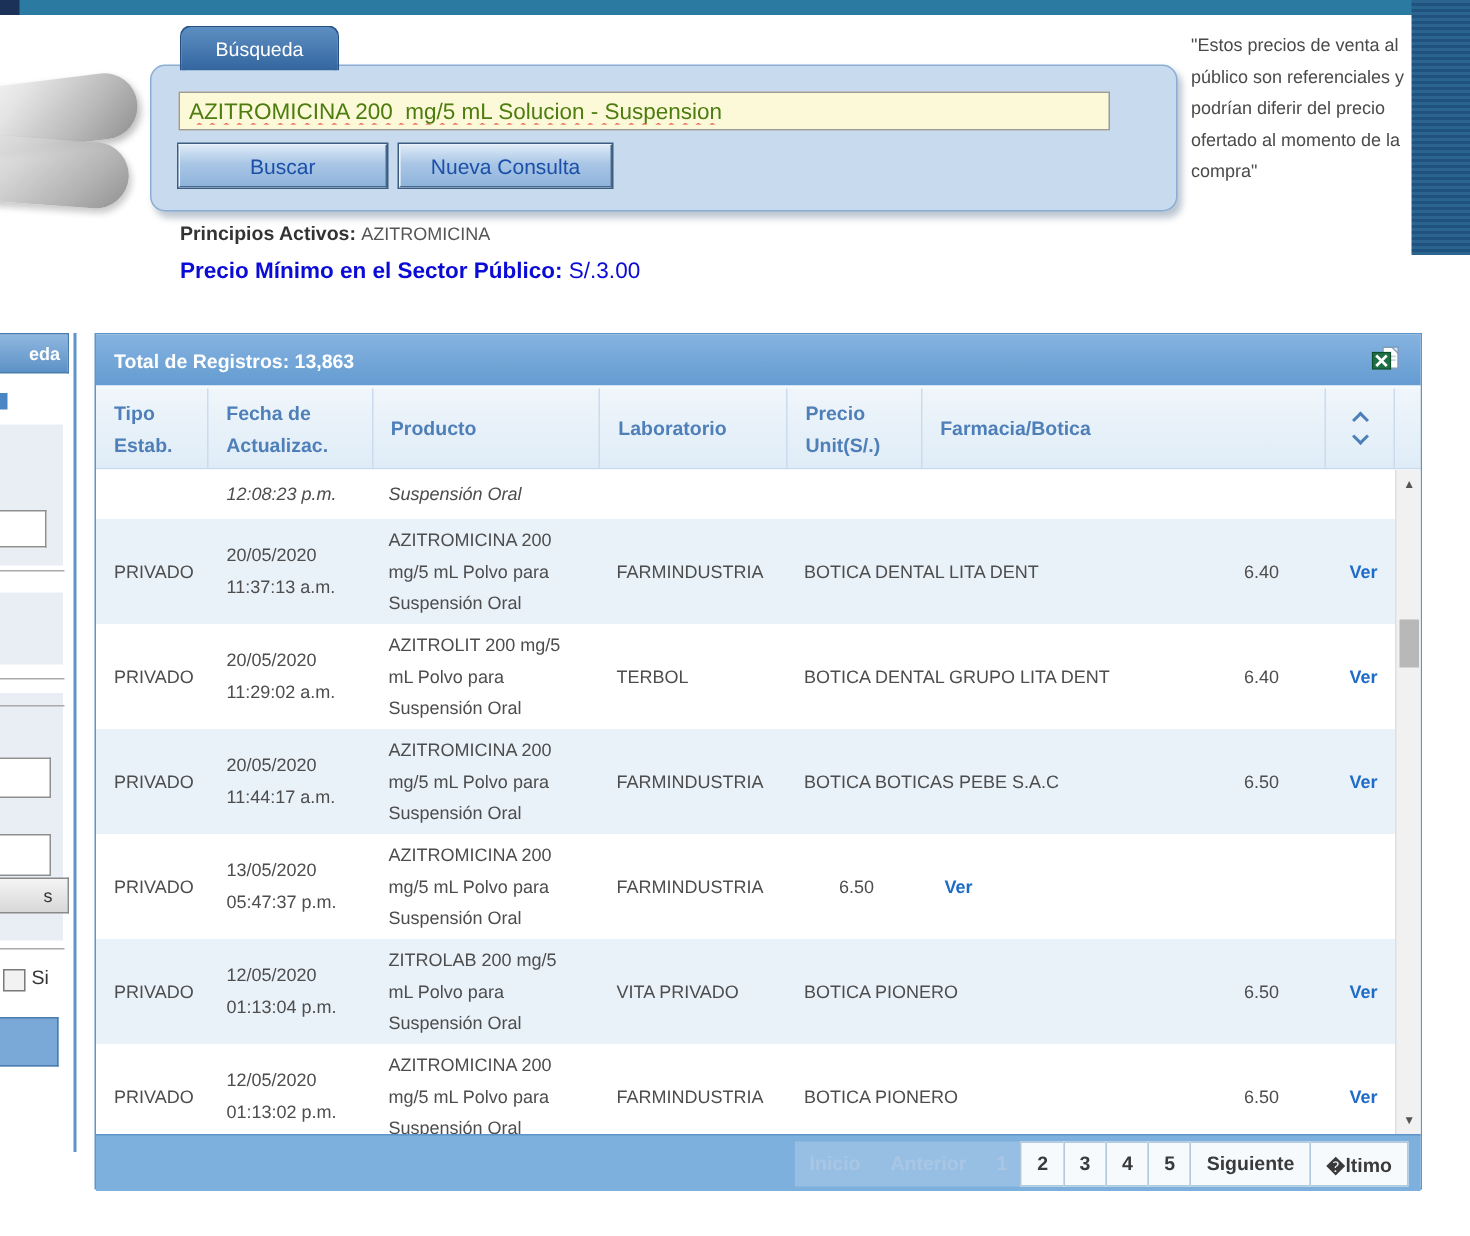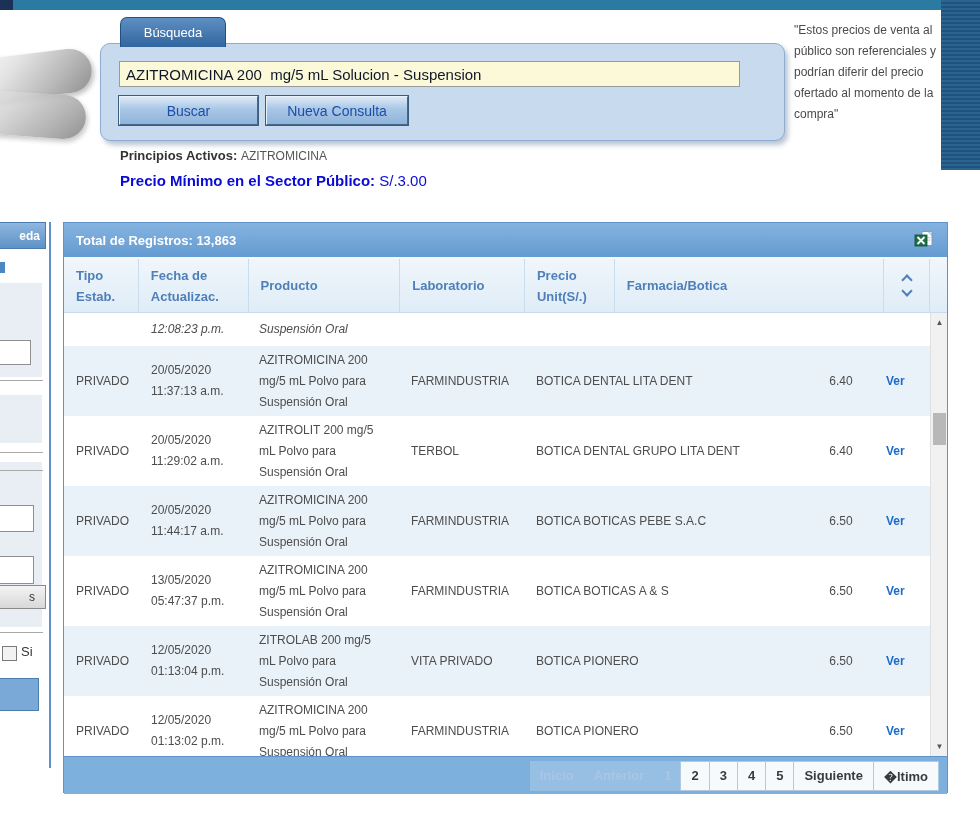--- a/index.html
+++ b/index.html
@@ -25,21 +25,21 @@
   
   .search-tab{position:absolute;left:120px;top:17px;width:104px;height:29px;
       background:linear-gradient(#5e8fc2,#33659f);border:1px solid #234f83;
       border-bottom:none;border-radius:7px 7px 0 0;color:#fff;font-size:13px;
       display:flex;align-items:center;justify-content:center;z-index:3;cursor:pointer;}
   .search-panel{position:absolute;left:100px;top:43px;width:683px;height:96px;
       background:#c8dbee;border:1px solid #8badd3;border-radius:10px;
       box-shadow:3px 4px 5px rgba(60,90,120,0.35);z-index:2;}
   .search-input{position:absolute;left:18px;top:17px;width:607px;height:24px;
       background:#fcf9d8;border:1px solid #9b9b9b;font-family:"Liberation Sans",sans-serif;
-      font-size:15px;color:#0f172a;padding:0 6px;
+      font-size:15px;color:#4d7c0f;padding:0 6px;
       text-decoration:underline;text-decoration-style:wavy;text-decoration-color:#e23b2e;
       text-underline-offset:3px;}
   .btn{position:absolute;top:52px;height:27px;
       background:linear-gradient(#dce9f6,#a9c6e6 45%,#8fb4da);
       border:1px solid #46678c;border-top-color:#e9f1fa;border-left-color:#e9f1fa;
       box-shadow:0 0 0 1px #3c5c80;color:#1b4fa8;font-size:14px;
       display:flex;align-items:center;justify-content:center;cursor:pointer;}
   .btn-buscar{left:18px;width:137px;}
   .btn-nueva{left:165px;width:140px;}
 
@@ -109,21 +109,21 @@
   .trow{display:flex;align-items:center;height:70px;font-size:12px;color:#4d4d4d;
       background:#fff;}
   .trow.alt{background:#e9f1f9;}
   .cell{box-sizing:border-box;line-height:21px;}
   .cell.c1{padding-left:12px;}
   .cell.c2{padding-left:12px;}
   .cell.c3{padding-left:10px;padding-right:18px;}
   .cell.c4{padding-left:10px;}
   .cell.c5{padding-left:10px;}
   .cell.c6{text-align:center;}
-  .cell.c7{text-align:left;}
+  .cell.c7{text-align:center;}
   .ver{color:#1e6bc8;font-weight:bold;cursor:pointer;text-decoration:none;}
   .partial-row{height:33px;overflow:hidden;display:flex;align-items:flex-end;background:#fff;
       font-size:12px;color:#4d4d4d;font-style:italic;}
   .partial-row .cell{line-height:21px;padding-bottom:6px;}
 
   
   .vscroll{position:absolute;right:0;top:0;width:17px;height:443px;background:#f1f1f1;
       border-left:1px solid #e0e0e0;box-sizing:border-box;}
   .sarrow{position:absolute;left:0;width:17px;height:17px;display:flex;align-items:center;
       justify-content:center;font-size:8px;color:#555;cursor:pointer;}
@@ -278,21 +278,20 @@
     <div class="cell c7"><a class="ver">Ver</a></div>
   </div>
           <div class="trow">
     <div class="cell c1">PRIVADO</div>
     <div class="cell c2">
       <div>13/05/2020</div>
       <div>05:47:37 p.m.</div>
     </div>
     <div class="cell c3">AZITROMICINA 200 mg/5 mL Polvo para Suspensión Oral</div>
     <div class="cell c4">FARMINDUSTRIA</div>
-    <div class="cell c5">BOTICA BOTICAS A &amp; S</div>
     <div class="cell c6">6.50</div>
     <div class="cell c7"><a class="ver">Ver</a></div>
   </div>
           <div class="trow alt">
     <div class="cell c1">PRIVADO</div>
     <div class="cell c2">
       <div>12/05/2020</div>
       <div>01:13:04 p.m.</div>
     </div>
     <div class="cell c3">ZITROLAB 200 mg/5 mL Polvo para Suspensión Oral</div>

